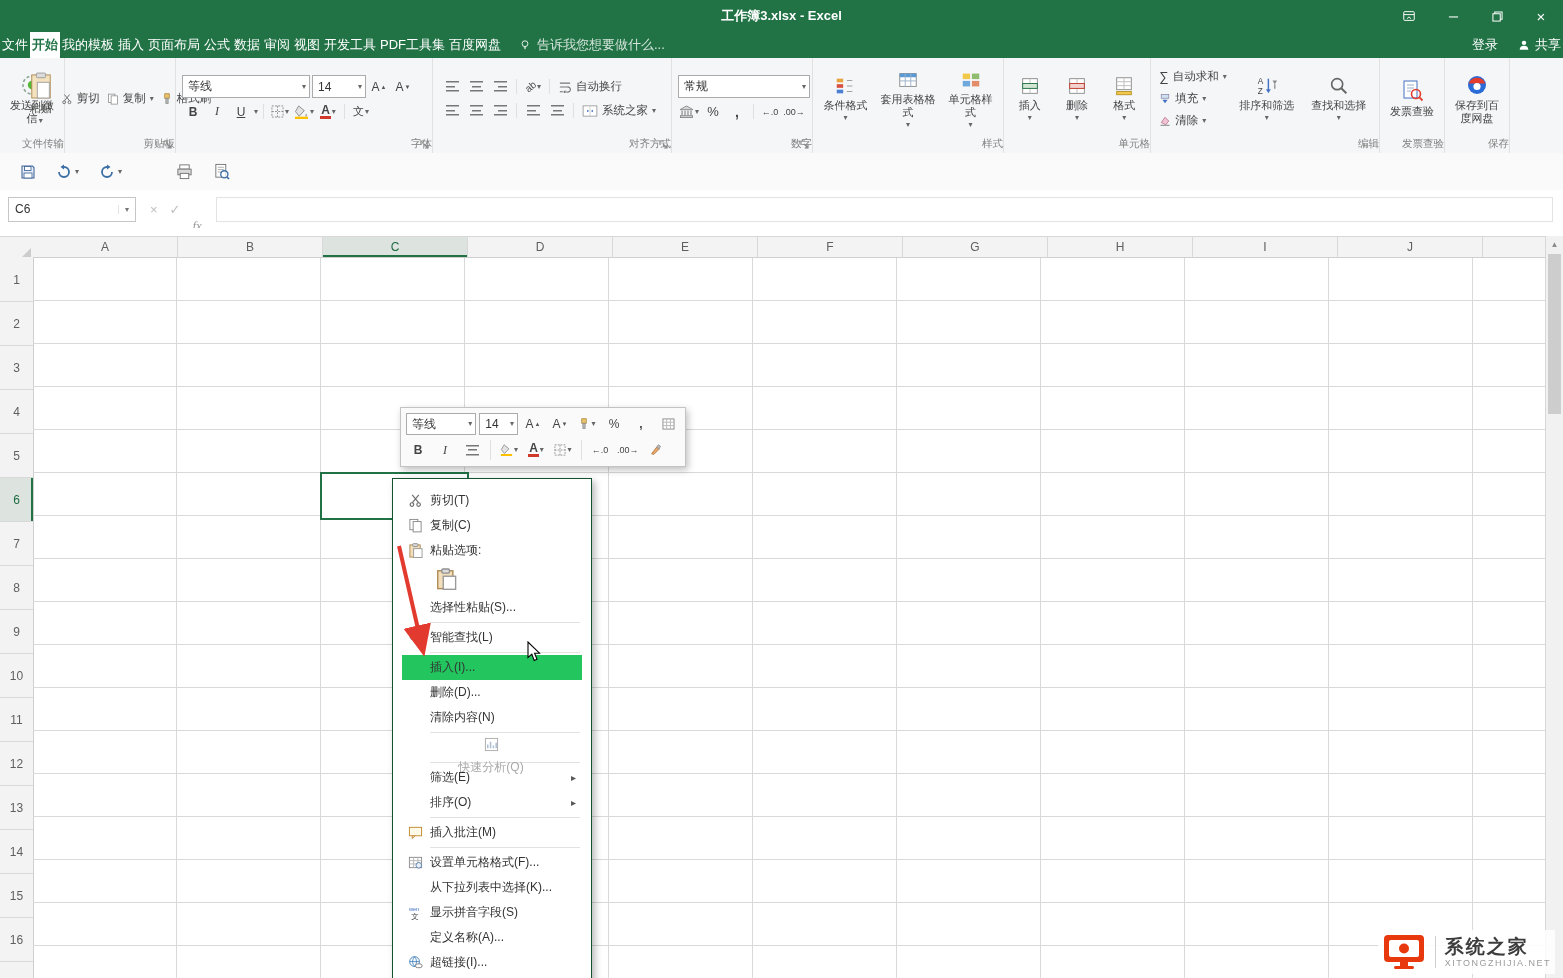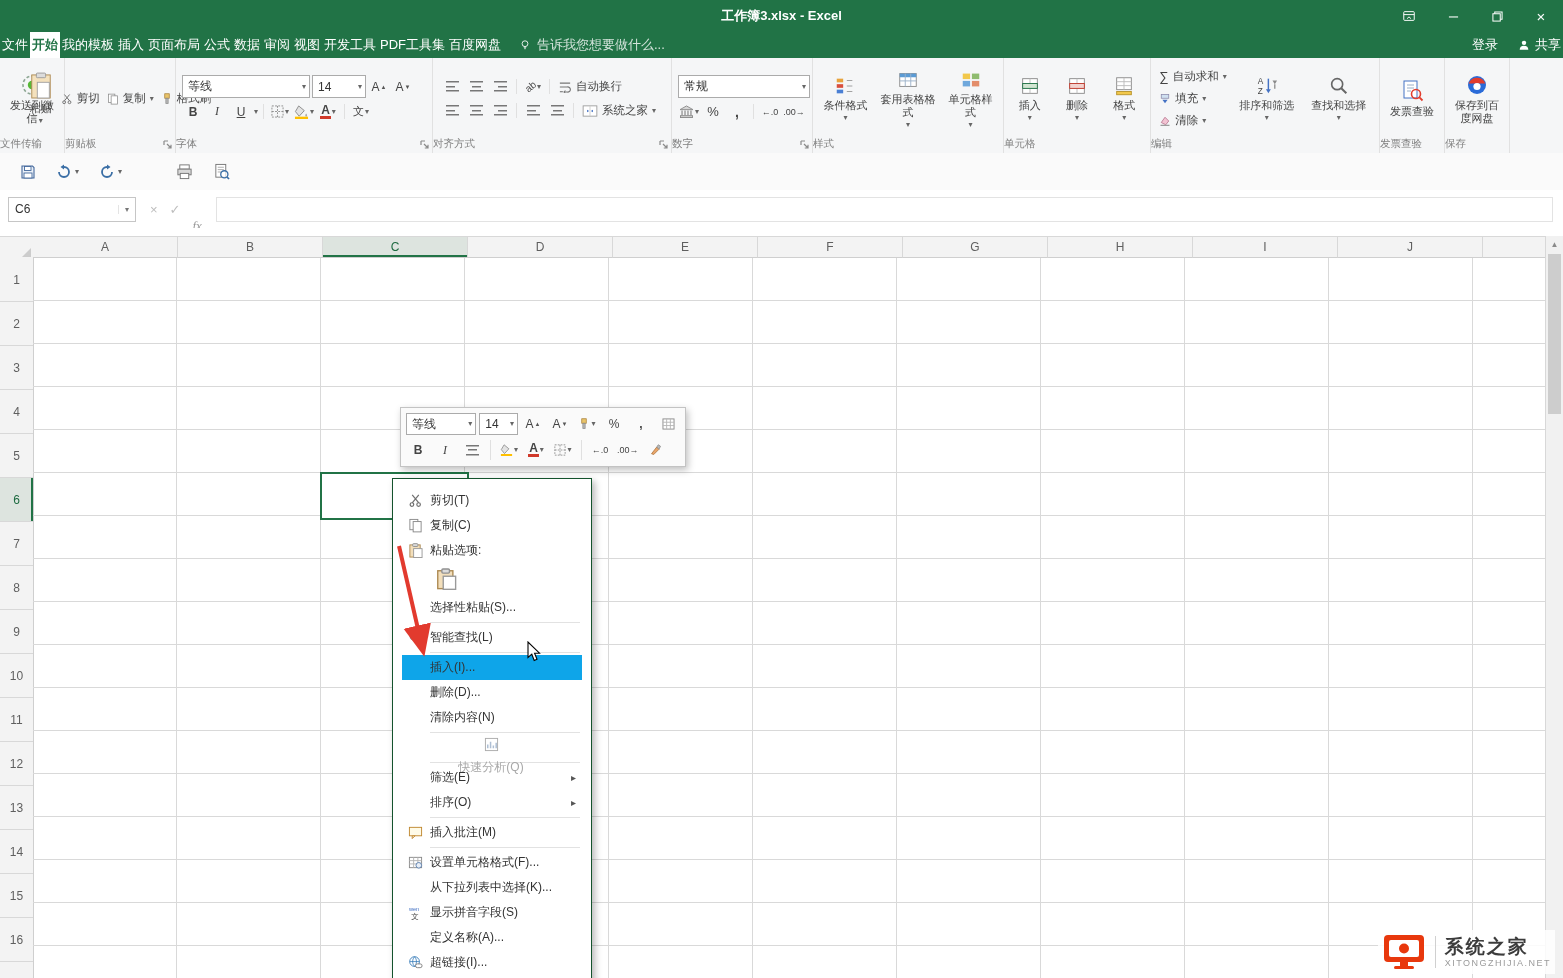--- a/index.html
+++ b/index.html
@@ -17,21 +17,21 @@
   .rtab{padding:0 2px;display:flex;align-items:center;}
   .rtab.active{background:#ffffff;color:#217346;font-weight:700;}
   .tellme{display:flex;align-items:center;gap:6px;margin-left:16px;color:rgba(255,255,255,.8);}
   .tab-right{margin-left:auto;display:flex;align-items:center;gap:20px;padding-right:2px;}
   .share-btn{display:flex;align-items:center;gap:5px;}
   
   .ribbon{position:absolute;top:58px;left:0;right:0;height:95px;background:#f5f6f7;border-bottom:1px solid #d2d2d2;display:flex;}
   .rgroup{position:relative;border-right:1px solid #e1e1e1;display:flex;flex-direction:column;flex:0 0 auto;}
   .rg-body{flex:1;display:flex;align-items:center;justify-content:center;padding:3px 3px 0;gap:2px;}
   .rg-body.cols{flex-direction:column;align-items:flex-start;justify-content:center;gap:3px;}
-  .rg-label{height:17px;line-height:15px;text-align:left;font-size:10.5px;color:#818181;position:relative;}
+  .rg-label{height:17px;line-height:15px;text-align:right;font-size:10.5px;color:#818181;position:relative;}
   .launcher{position:absolute;right:2px;bottom:3px;}
   .bigbtn{display:flex;flex-direction:column;align-items:center;justify-content:center;gap:2px;padding:2px 3px;min-height:64px;font-size:11px;color:#444;text-align:center;line-height:13px;}
   .smallbtn{display:flex;align-items:center;gap:4px;height:21px;font-size:11.5px;color:#444;padding:0 3px;white-space:nowrap;}
   .iconbtn{display:flex;align-items:center;justify-content:center;min-width:22px;height:21px;color:#444;gap:1px;}
   .rrow{display:flex;align-items:center;gap:2px;}
   .sel-box{display:flex;align-items:center;justify-content:space-between;background:#fff;border:1px solid #ababab;height:21px;font-size:12px;padding:0 3px 0 5px;color:#333;}
   .vsep{width:1px;align-self:stretch;background:#e0e0e0;margin:3px 3px;}
   .b{font-weight:700;} .i{font-style:italic;font-family:"Liberation Serif",serif;} .u{text-decoration:underline;}
   .i-fontcolor{font-weight:700;border-bottom:3px solid #d03a2b;line-height:11px;padding:0 1px;}
   .tiny{font-style:normal;font-size:6px;vertical-align:super;color:#555;}
@@ -71,21 +71,21 @@
   .vscroll{position:absolute;top:8px;right:0;bottom:0;width:17px;background:#f1f1f1;border-left:1px solid #d8d8d8;}
   .vs-up{height:17px;display:flex;align-items:center;justify-content:center;color:#8a8a8a;font-size:8px;}
   .vs-thumb{margin:1px 2px 0;height:160px;background:#cdcdcd;}
   
   .mini-toolbar{position:absolute;left:400px;top:407px;width:274px;background:#fafafa;border:1px solid #c3c3c3;box-shadow:2px 3px 7px rgba(0,0,0,.25);z-index:40;padding:3px 5px;}
   .mt-row{display:flex;align-items:center;gap:3px;height:26px;}
   .mt-btn{min-width:20px;height:21px;display:flex;align-items:center;justify-content:center;font-size:12px;color:#444;gap:1px;padding:0 2px;}
   
   .context-menu{position:absolute;left:392px;top:478px;width:180px;background:#fff;border:1px solid #14532d;box-shadow:3px 3px 7px rgba(0,0,0,.28);padding:9px;z-index:50;}
   .menu-item{display:flex;align-items:center;height:25px;padding:0 6px 0 4px;gap:6px;font-size:12px;color:#333;}
-  .menu-item.hl{background:#0ea5e9;}
+  .menu-item.hl{background:#22c55e;}
   .menu-item.dis{color:#a8a8a8;flex-direction:column;}
   .mi-ic{width:18px;height:16px;flex:0 0 18px;display:flex;align-items:center;justify-content:center;}
   .mi-ic svg{width:15px;height:15px;}
   .mi-sub{margin-left:auto;font-size:10px;color:#555;}
   .menu-sep{height:1px;background:#e2e2e2;margin:2px 2px 2px 28px;}
   .paste-row{display:flex;align-items:center;height:32px;padding-left:30px;}
   .paste-btn{width:28px;height:28px;display:flex;align-items:center;justify-content:center;}
   .paste-btn svg{width:22px;height:22px;}
   
   .red-arrow{position:absolute;left:383px;top:536px;z-index:60;}

